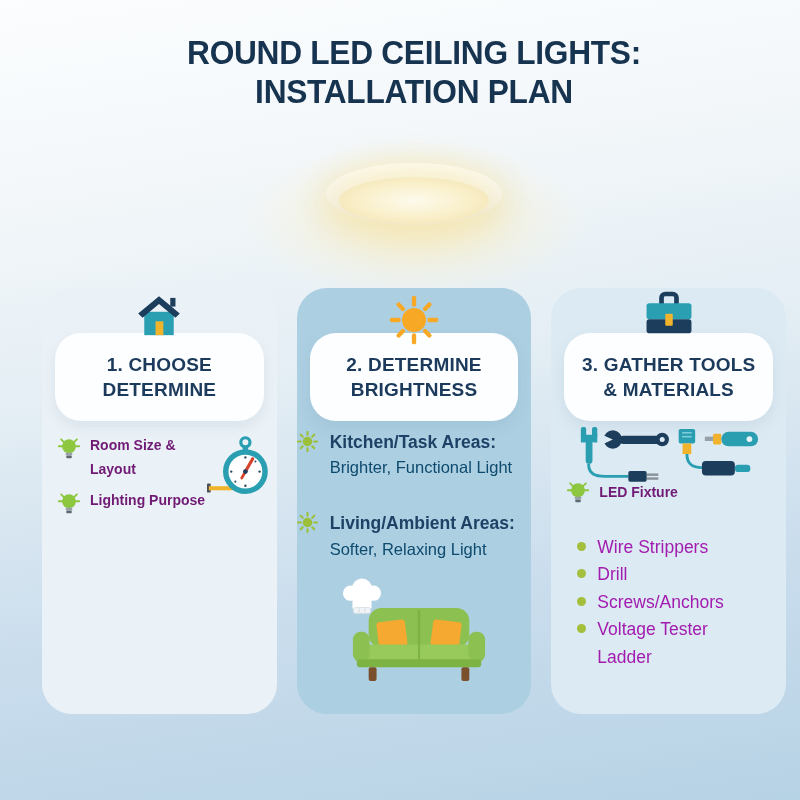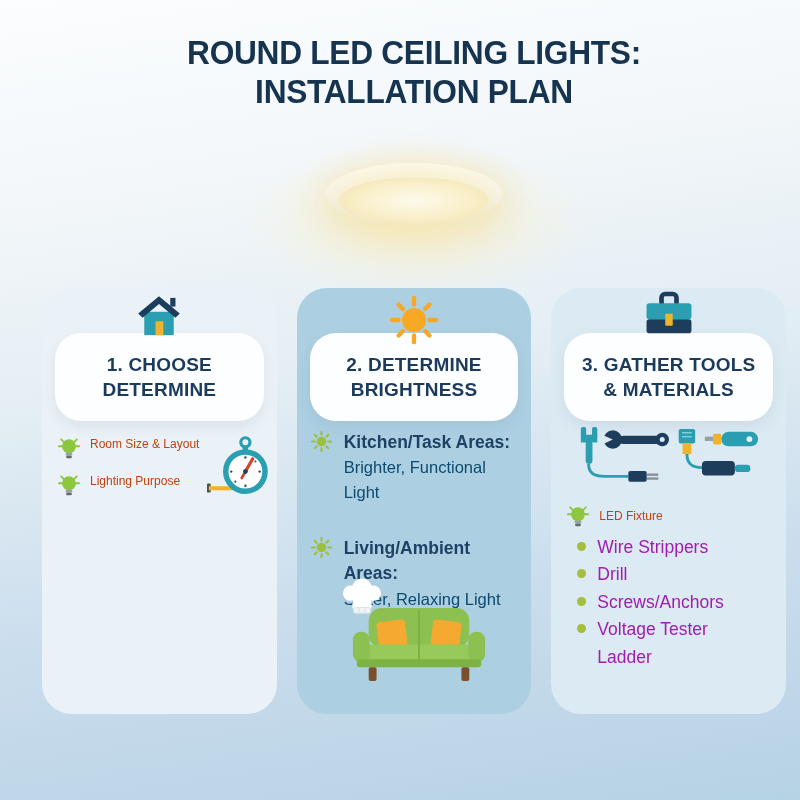--- a/index.html
+++ b/index.html
@@ -32,34 +32,34 @@
   .card-icon{position:absolute;left:50%;transform:translateX(-50%);z-index:2;line-height:0;}
   .pos-house{top:2px;} .pos-sun{top:6px;} .pos-toolbox{top:3px;}
   .pill{position:absolute;top:45px;left:13px;right:13px;height:88px;background:#fdfeff;
     border-radius:26px;z-index:1;display:flex;flex-direction:column;align-items:center;
     justify-content:center;box-shadow:0 6px 14px rgba(90,120,150,0.12);}
   .pill .line{font-weight:700;font-size:19px;color:#1b3a5c;line-height:1.32;letter-spacing:0.2px;text-align:center;}
   
   .c1-list{position:absolute;top:146px;left:15px;right:8px;}
   .brow{display:flex;gap:9px;margin-bottom:8px;align-items:flex-start;}
   .b-icon{flex:0 0 24px;padding-top:1px;line-height:0;}
-  .b-text{font-size:12px;font-weight:400;color:#c2410c;line-height:1.68;}
+  .b-text{font-size:14px;font-weight:700;color:#701a75;line-height:1.68;}
   .w-narrow{max-width:118px;}
   .tape{position:absolute;top:146px;right:6px;line-height:0;}
   
-  .c2-list{position:absolute;top:142px;left:14px;right:6px;}
+  .c2-list{position:absolute;top:142px;left:0;right:6px;}
   .c2-item{display:flex;gap:9px;margin-bottom:31px;align-items:flex-start;}
   .c2-head{font-size:17.5px;font-weight:700;color:#1e4266;line-height:1.45;}
   .c2-sub{font-size:16.5px;font-weight:400;color:#0c4a6e;line-height:1.5;}
   .illus{position:absolute;left:calc(50% + 6px);transform:translateX(-50%);top:300px;width:150px;height:92px;}
   .chefhat{position:absolute;left:-4px;top:-10px;z-index:2;line-height:0;}
   .sofa{position:absolute;left:0;top:16px;line-height:0;}
   
   .tools{position:absolute;top:138px;left:50%;transform:translateX(-50%);line-height:0;}
-  .c3-led{position:absolute;top:190px;left:15px;display:flex;gap:9px;align-items:center;margin-top:24px;}
+  .c3-led{position:absolute;top:190px;left:15px;display:flex;gap:9px;align-items:center;}
   .c3-list{position:absolute;top:250px;left:26px;right:4px;}
   .c3-row{display:flex;gap:11px;margin-bottom:9px;font-size:17.5px;font-weight:500;color:#a21caf;line-height:1.05;align-items:flex-start;}
   .dotc{flex:0 0 9px;width:9px;height:9px;border-radius:50%;background:#a3bf3b;margin-top:4px;}
   .no-dot .dotc{visibility:hidden;}
   
   .footer{position:absolute;top:742px;left:0;right:0;text-align:center;
     font-size:20px;font-weight:600;color:#1d3f60;letter-spacing:0.3px;}
   .footer svg{vertical-align:-6px;margin-left:7px;}
 </style>
 </head>

